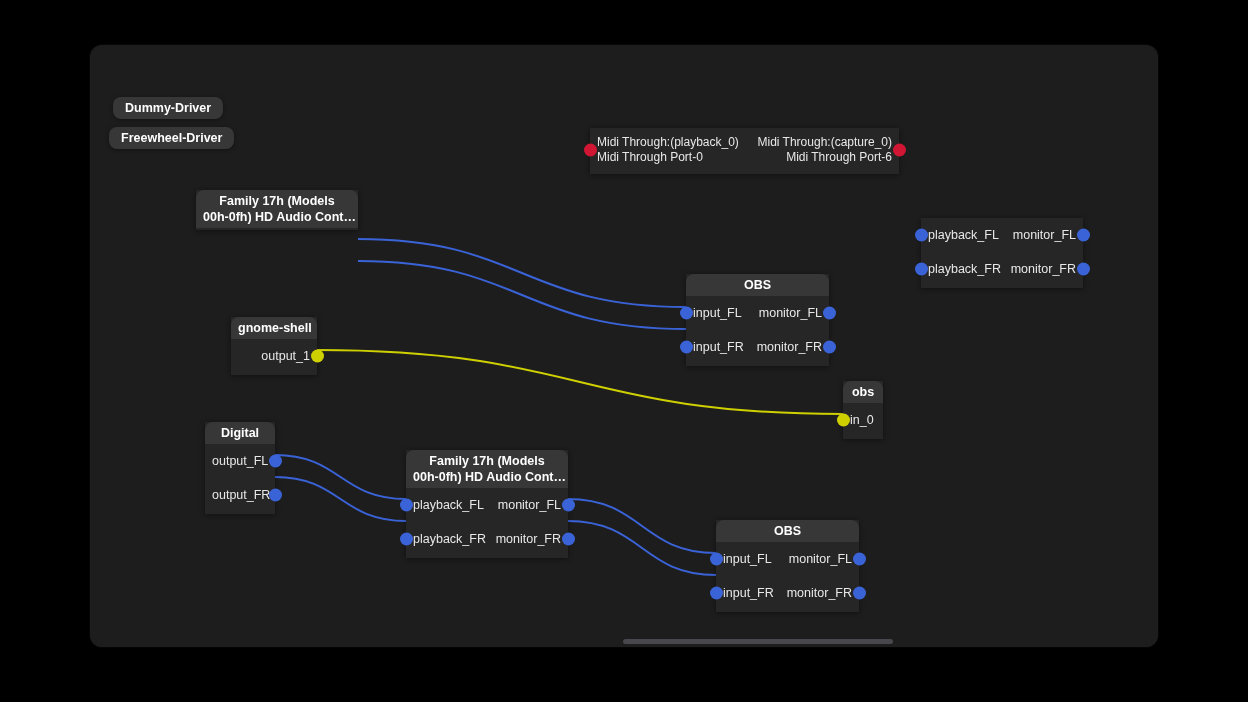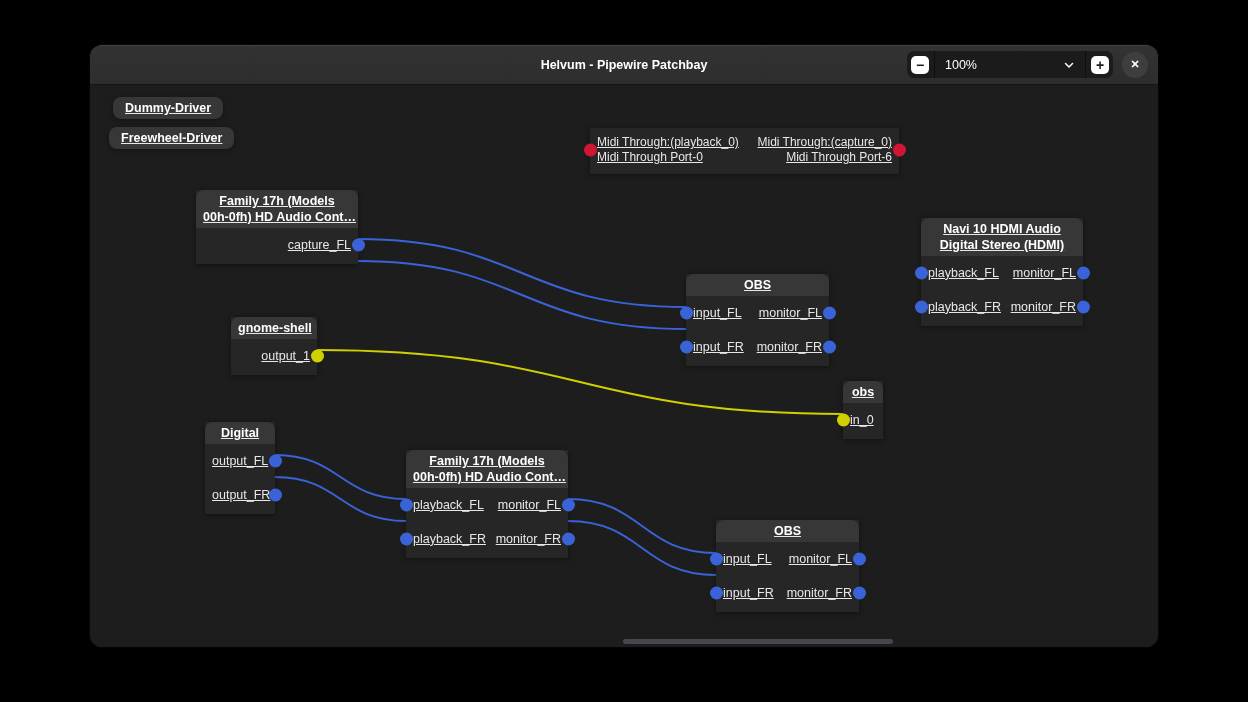--- a/index.html
+++ b/index.html
@@ -39,21 +39,21 @@
     font-size:11px;font-weight:bold;cursor:pointer;
   }
   .canvas{
     position:absolute;left:0;top:40px;width:1068px;height:562px;background:#1d1d1d;
   }
   svg.links{position:absolute;left:0;top:0;z-index:0;}
   svg.links path{fill:none;stroke-width:2;}
   .node{
     position:absolute;background:#262626;border-radius:0;
     box-shadow:0 1px 5px rgba(0,0,0,.45);
-    font-size:12.5px;color:#e8e8e8;z-index:1;text-decoration:underline;
+    font-size:12.5px;color:#e8e8e8;z-index:1;
   }
   .node-header{
     background:#373737;border-radius:8px 8px 0 0;
     padding:3px 7px;font-weight:bold;color:#ffffff;text-align:center;
     white-space:pre;line-height:16px;overflow:hidden;font-size:12.5px;
   }
   .node.pill{background:none;box-shadow:none;}
   .node.pill .node-header{border-radius:8px;padding:3px 12px;box-shadow:0 1px 4px rgba(0,0,0,.4);}
   .node-header.left{text-align:center;}
   .port-row{
@@ -72,40 +72,20 @@
   .dot.out{right:-6.5px;}
   .hscroll{
     position:absolute;left:533px;top:554px;width:270px;height:5px;
     background:#47474d;border-radius:3px;z-index:3;
   }
 </style>
 </head>
 <body>
 
 <div class="window">
-  <div class="titlebar">
-    <div class="title">Helvum - Pipewire Patchbay</div>
-    <div class="controls">
-      <div class="zoom-group">
-        <div class="sq-btn">−</div>
-        <div class="zoom-sep"></div>
-        <div class="zoom-label">100%</div>
-        <div class="chevron">
-          <svg width="14" height="14" viewBox="0 0 14 14">
-              <path d="M3.5 5.5 L7 9 L10.5 5.5" stroke="#ffffff" stroke-width="1.5" fill="none" stroke-linecap="round"></path>
-            </svg>
-        </div>
-        <div class="zoom-sep"></div>
-        <div class="sq-btn">+</div>
-      </div>
-      <div class="close-btn">
-        <span>✕</span>
-      </div>
-    </div>
-  </div>
 
   <div class="canvas">
     <svg class="links" width="1068" height="562">
         <path d="M 268 154 C 432 154, 432 222, 596 222" stroke="#3a63d8"></path>
         <path d="M 268 176 C 432 176, 432 244, 596 244" stroke="#3a63d8"></path>
         <path d="M 227 265 C 490 265, 490 329, 753 329" stroke="#cfd000"></path>
         <path d="M 185 370 C 250.5 370, 250.5 414, 316 414" stroke="#3a63d8"></path>
         <path d="M 185 392 C 250.5 392, 250.5 436, 316 436" stroke="#3a63d8"></path>
         <path d="M 478 414 C 552 414, 552 468, 626 468" stroke="#3a63d8"></path>
         <path d="M 478 436 C 552 436, 552 490, 626 490" stroke="#3a63d8"></path>
@@ -126,29 +106,23 @@
               <div class="port out">Midi Through:(capture_0)
 Midi Through Port-6</div>
               <span class="dot out" style="background: rgb(208, 22, 50);"></span>
             </div>
           </div>
         </div>
         <div class="node" style="left: 106px; top: 105px; width: 162px;">
           <div class="node-header left">Family 17h (Models
 00h-0fh) HD Audio Cont…</div>
           <div class="body">
-            <div class="port-row">
-              <div class="port out">capture_FL</div>
-              <span class="dot out" style="background: rgb(58, 99, 216);"></span>
-            </div>
           </div>
         </div>
         <div class="node" style="left: 831px; top: 133px; width: 162px;">
-          <div class="node-header">Navi 10 HDMI Audio
-Digital Stereo (HDMI)</div>
           <div class="body">
             <div class="port-row">
               <div class="port in">playback_FL</div>
               <span class="dot in" style="background: rgb(58, 99, 216);"></span>
               <div class="port out">monitor_FL</div>
               <span class="dot out" style="background: rgb(58, 99, 216);"></span>
             </div>
             <div class="port-row">
               <div class="port in">playback_FR</div>
               <span class="dot in" style="background: rgb(58, 99, 216);"></span>

